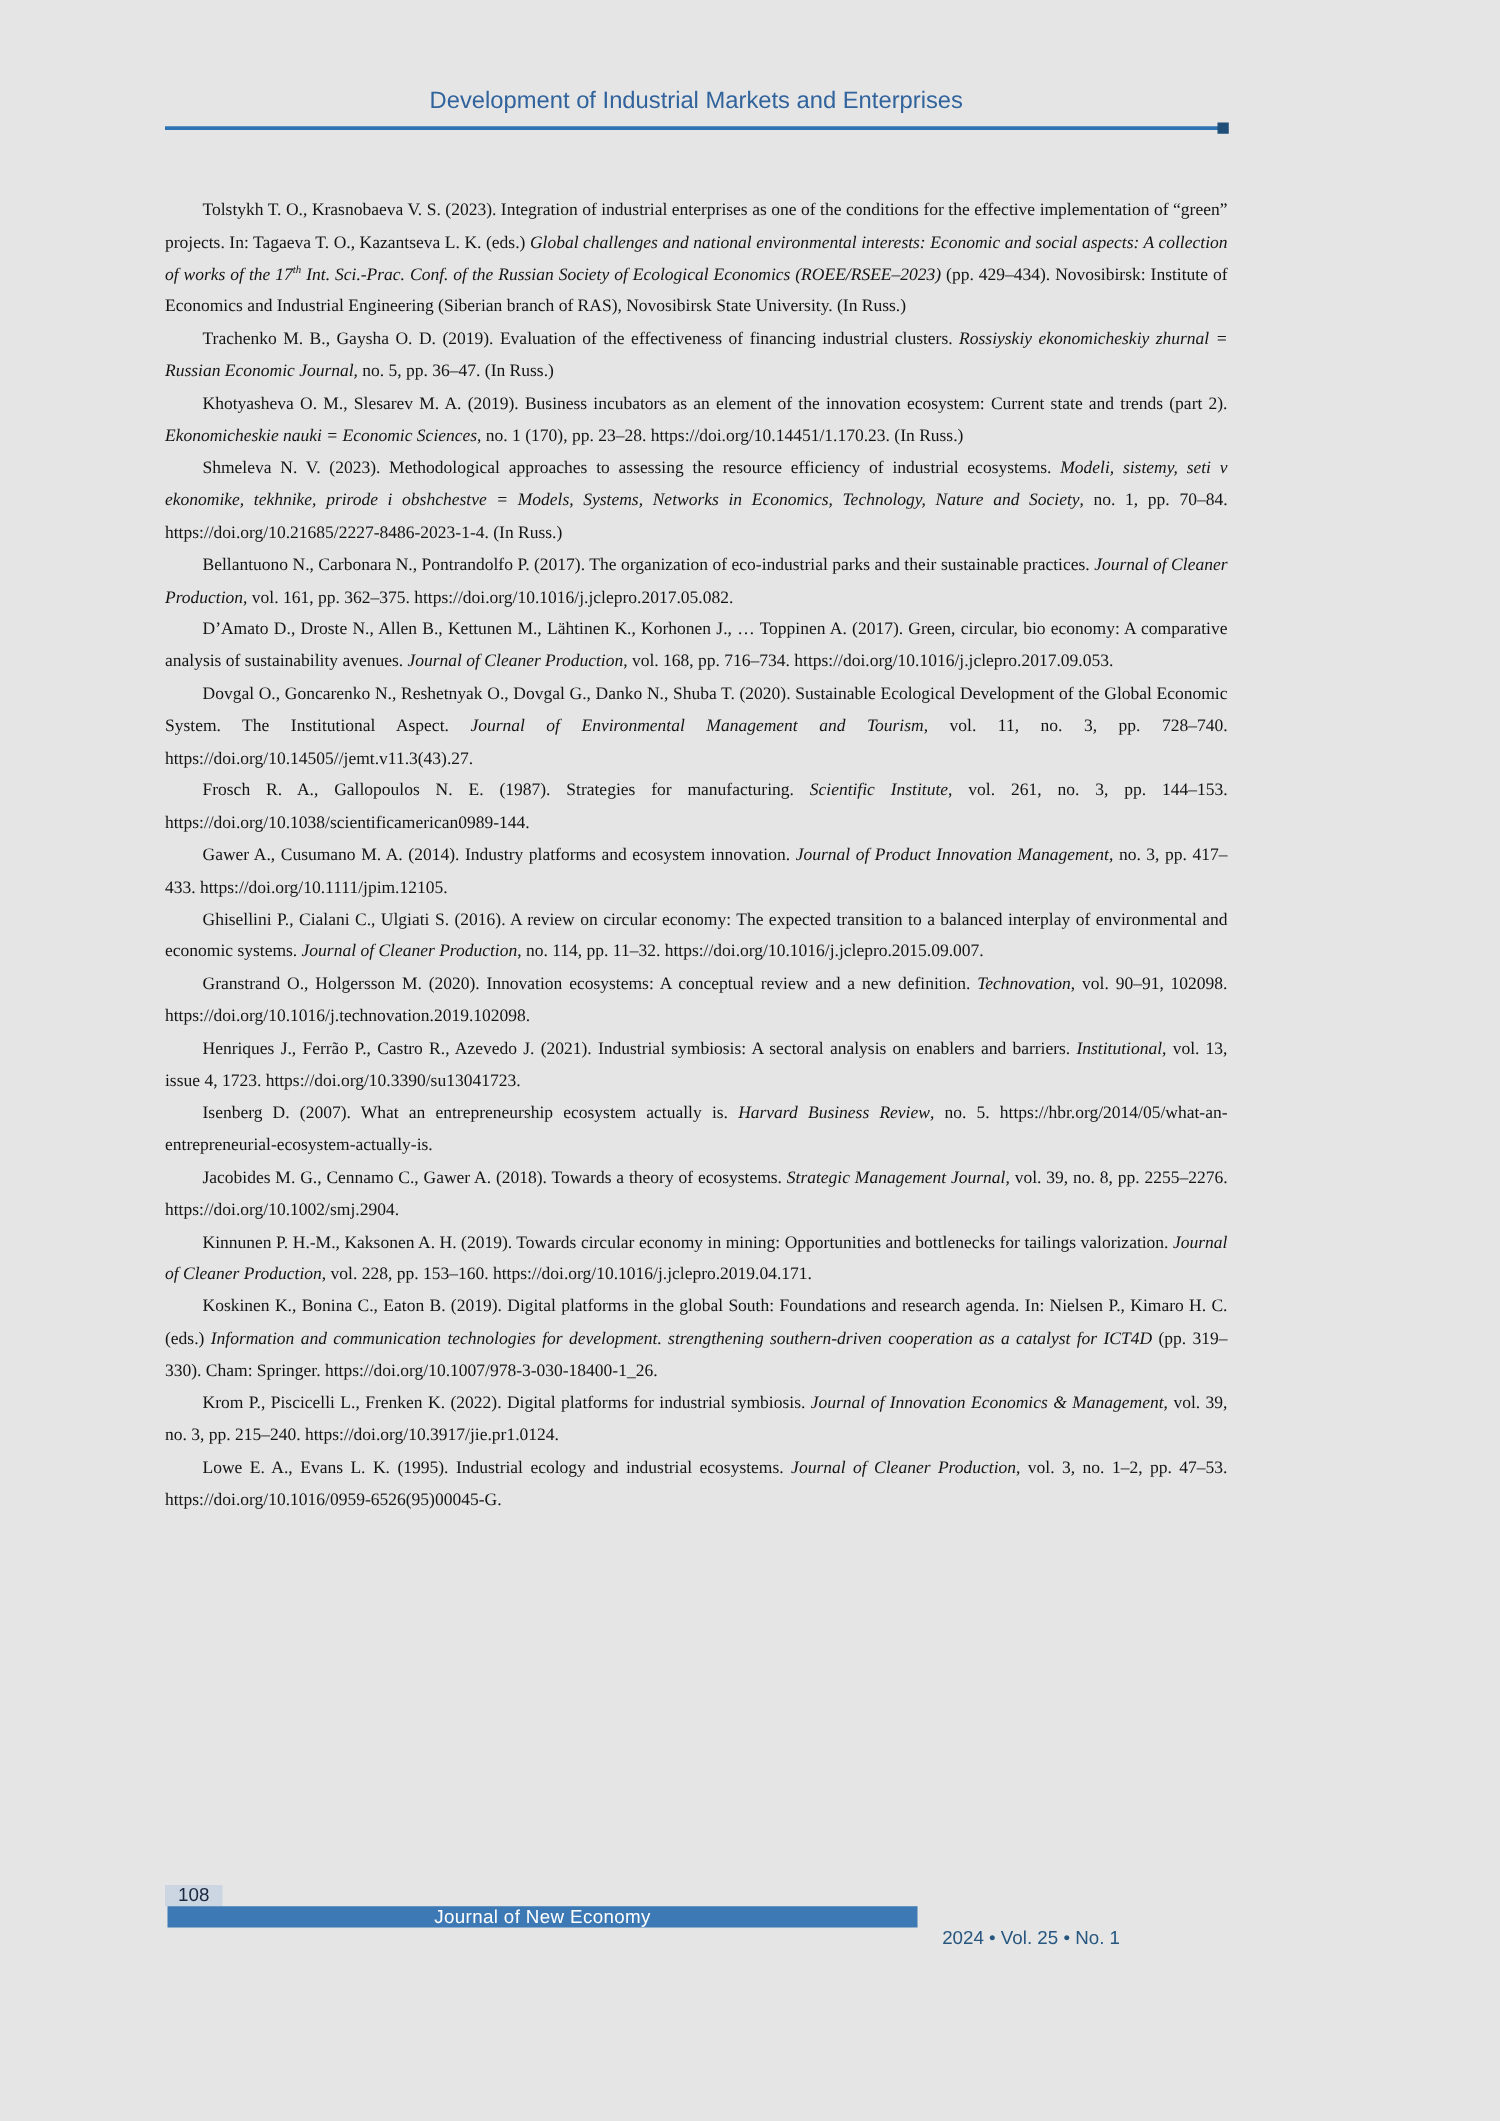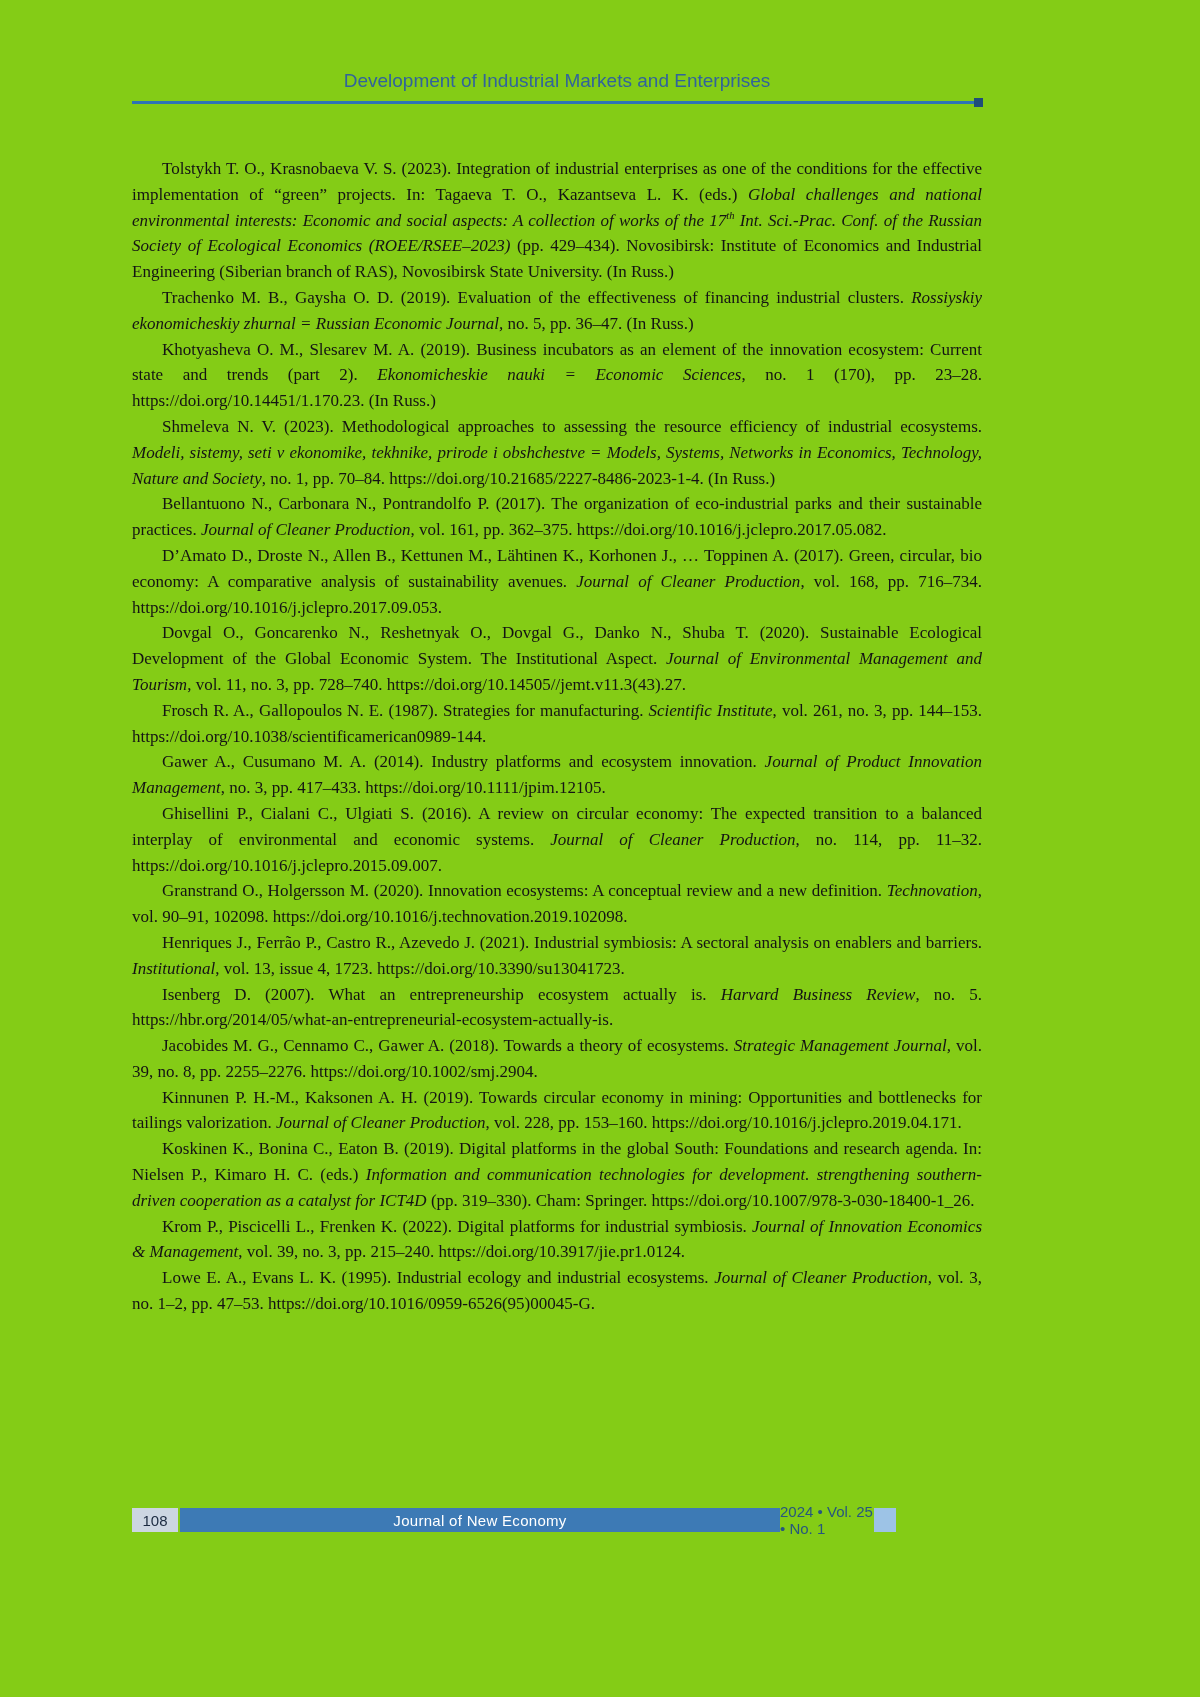--- a/index.html
+++ b/index.html
@@ -2,21 +2,21 @@
 <html lang="en"><head>
 <meta charset="utf-8">
 <style>
   * { margin: 0; padding: 0; box-sizing: border-box; }
   html, body { background: #ffffff; }
   .page {
     position: relative;
     width: 1200px;
     height: 1697px;
     margin: 0 auto;
-    background: #84cc16;
+    background: #e5e5e5;
     font-family: "Liberation Serif", serif;
     color: #141414;
     overflow: hidden;
   }
 
   
   .page-header {
     position: absolute;
     top: 0; left: 132px; width: 850px;
   }
@@ -44,21 +44,21 @@
   }
 
   
   .references {
     position: absolute;
     top: 156px;
     left: 132px;
     width: 850px;
   }
   .ref {
-    font-size: 17px;
+    font-size: 14px;
     line-height: 25.8px;
     text-align: justify;
     text-indent: 30px;
     hyphens: auto;
     -webkit-hyphens: auto;
   }
   .ref .it { font-style: italic; }
   .ref .sup {
     font-size: 0.62em;
     vertical-align: super;
@@ -69,20 +69,21 @@
   .page-footer {
     position: absolute;
     top: 1508px;
     left: 132px;
     width: 764px;
     height: 24px;
     display: flex;
     align-items: stretch;
     font-family: "Liberation Sans", sans-serif;
     font-size: 15px;
+    flex-direction: column;
   }
   .page-number {
     width: 46px;
     background: #ccd6e2;
     color: #1b2a41;
     display: flex;
     align-items: center;
     justify-content: center;
   }
   .footer-bar {

